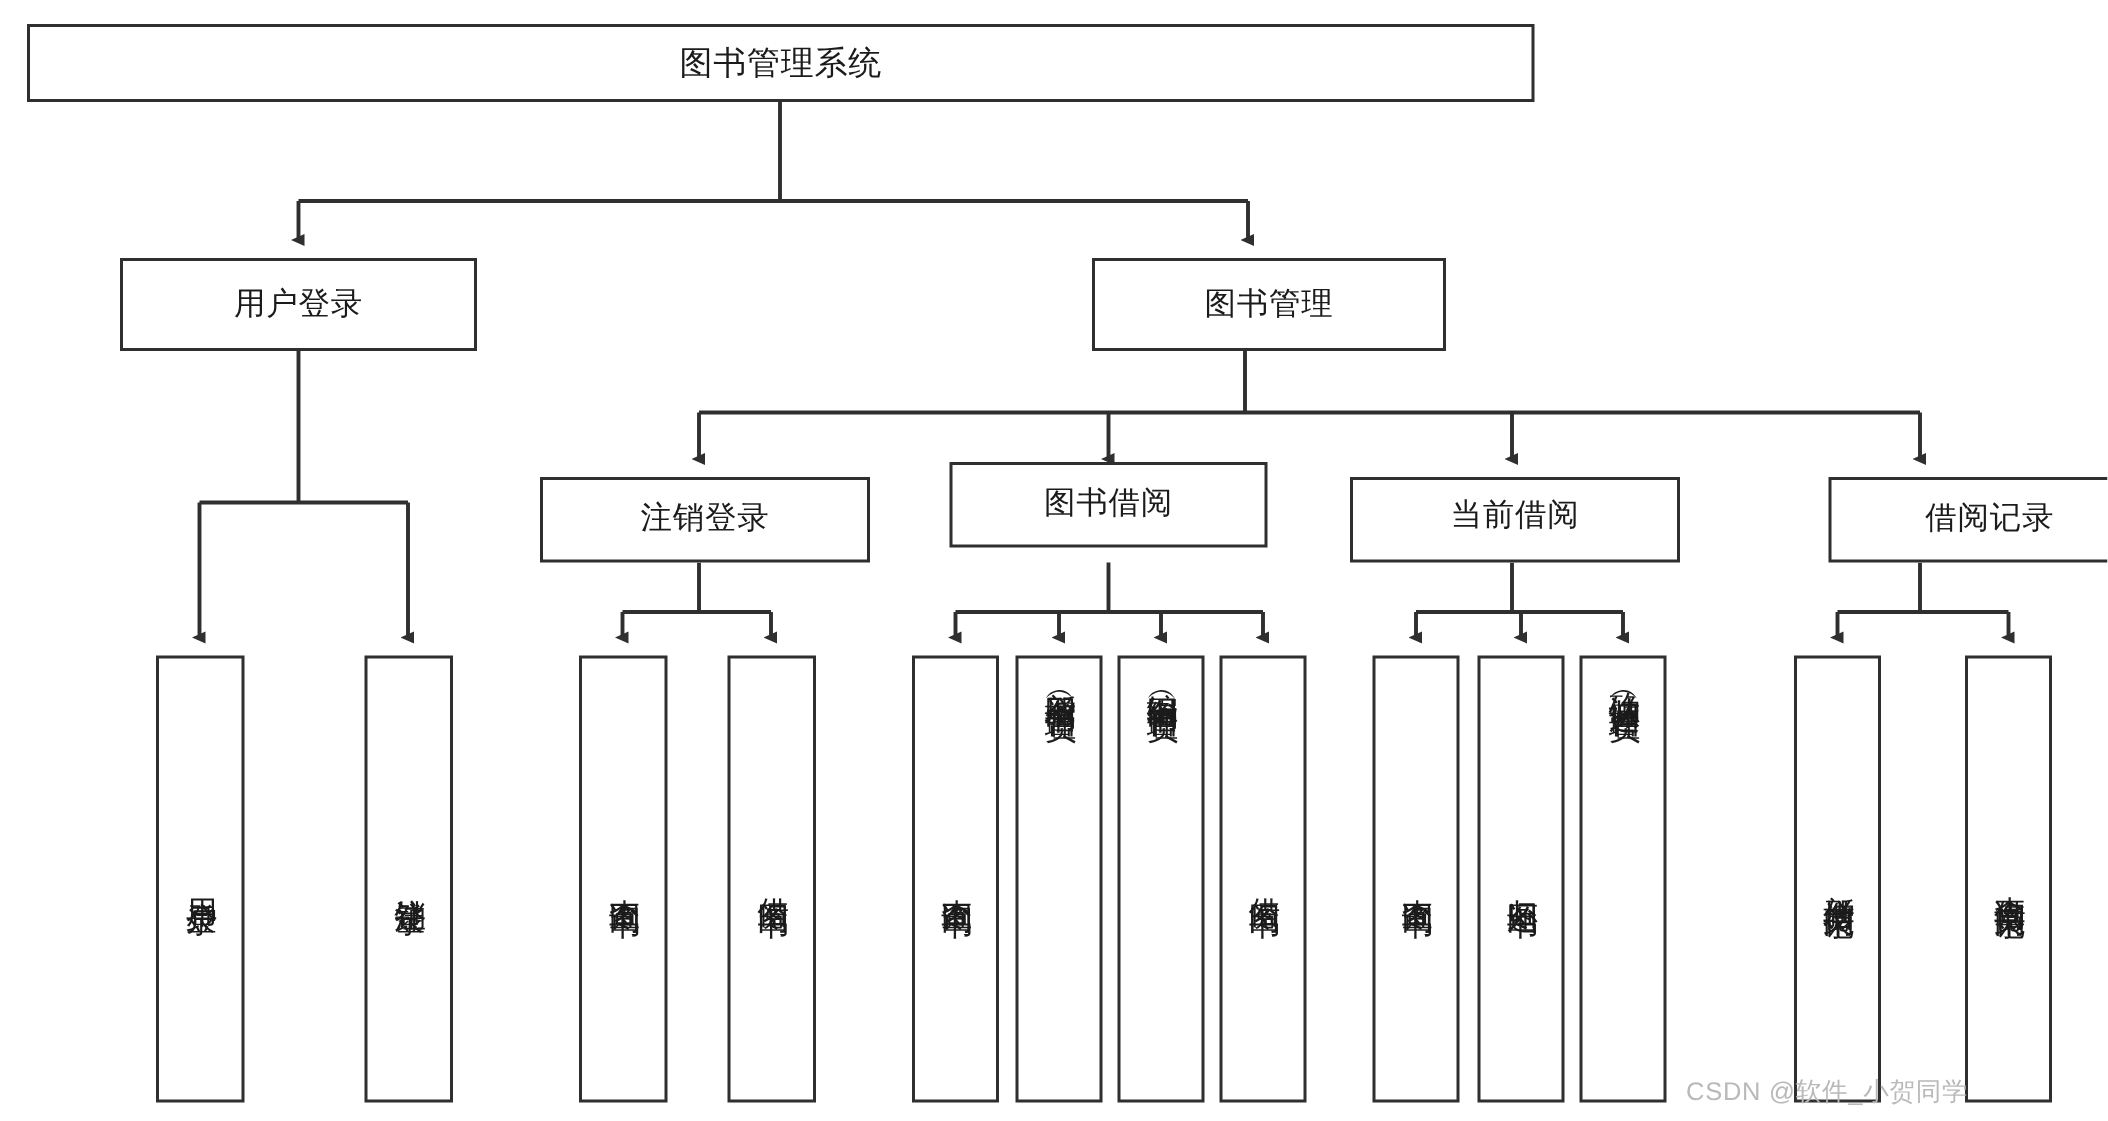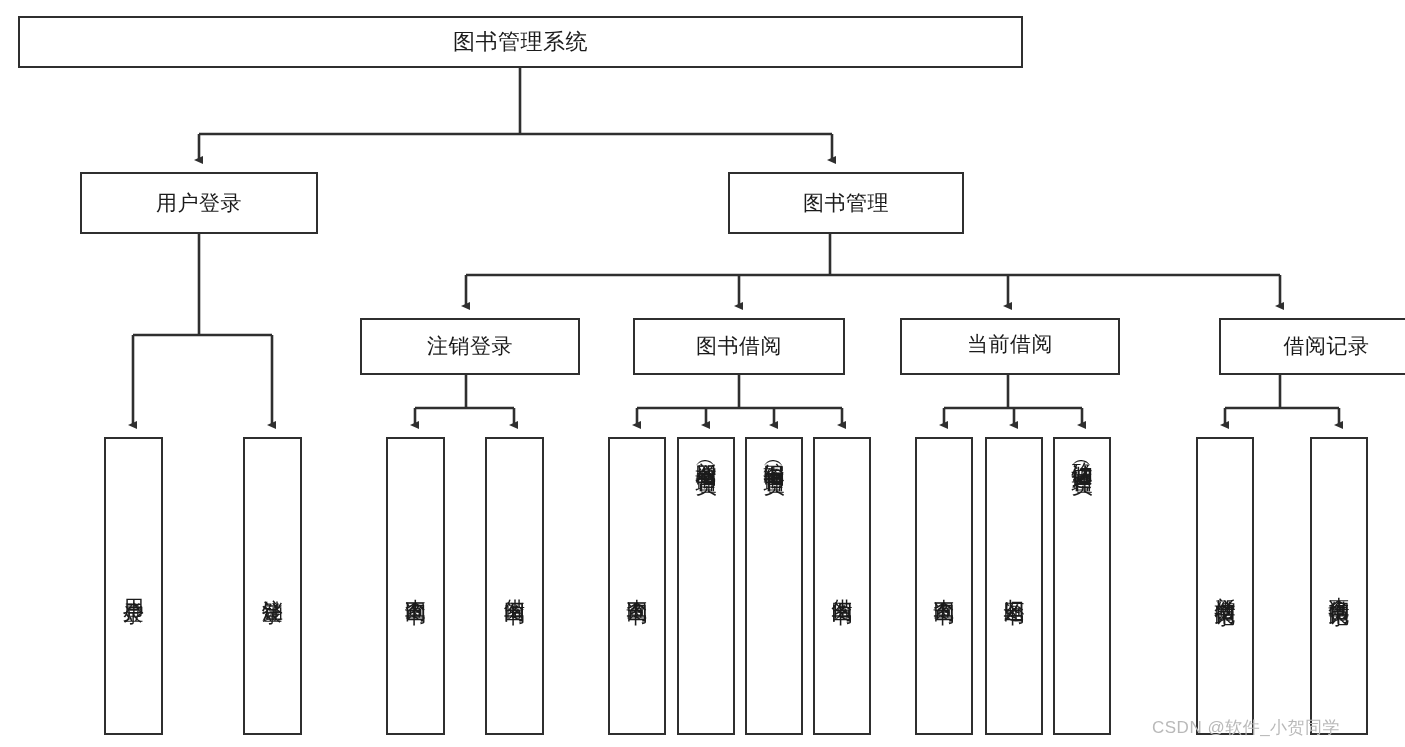--- a/index.html
+++ b/index.html
@@ -133,21 +133,21 @@
   <div class="node horiz" style="left:80px; top:172px; width:238px; height:62px;">
     <span class="node-label">用户登录</span>
   </div>
   <div class="node horiz" style="left:728px; top:172px; width:236px; height:62px;">
     <span class="node-label">图书管理</span>
   </div>
 
   <div class="node horiz" style="left:360px; top:318px; width:220px; height:57px;">
     <span class="node-label">注销登录</span>
   </div>
-  <div class="node horiz" style="left:633px; top:318px; width:212px; height:57px;">
+  <div class="node horiz" style="left:633px; top:308px; width:212px; height:57px;">
     <span class="node-label">图书借阅</span>
   </div>
   <div class="node horiz" style="left:900px; top:318px; width:220px; height:57px;font-family:Liberation Mono, monospace;">
     <span class="node-label">当前借阅</span>
   </div>
   <div class="node horiz" style="left:1171px; top:318px; width:215px; height:57px;margin-left:48px;">
     <span class="node-label">借阅记录</span>
   </div>
 
   <div class="node vert midstart" style="left:104px; top:437px; width:59px; height:298px;">
@@ -187,15 +187,15 @@
     <span class="node-label">确认归还（管理员）</span>
   </div>
 
   <div class="node vert midstart" style="left:1196px; top:437px; width:58px; height:298px;">
     <span class="node-label">新增借阅记录</span>
   </div>
   <div class="node vert midstart" style="left:1310px; top:437px; width:58px; height:298px;">
     <span class="node-label">查询借阅记录</span>
   </div>
 
-  <div class="watermark" style="left:1124px; top:716px;margin-left:28px;">CSDN @软件_小贺同学</div>
+  <div class="watermark" style="left:1124px; top:716px;">CSDN @软件_小贺同学</div>
 
 </div>
 
 </body></html>

